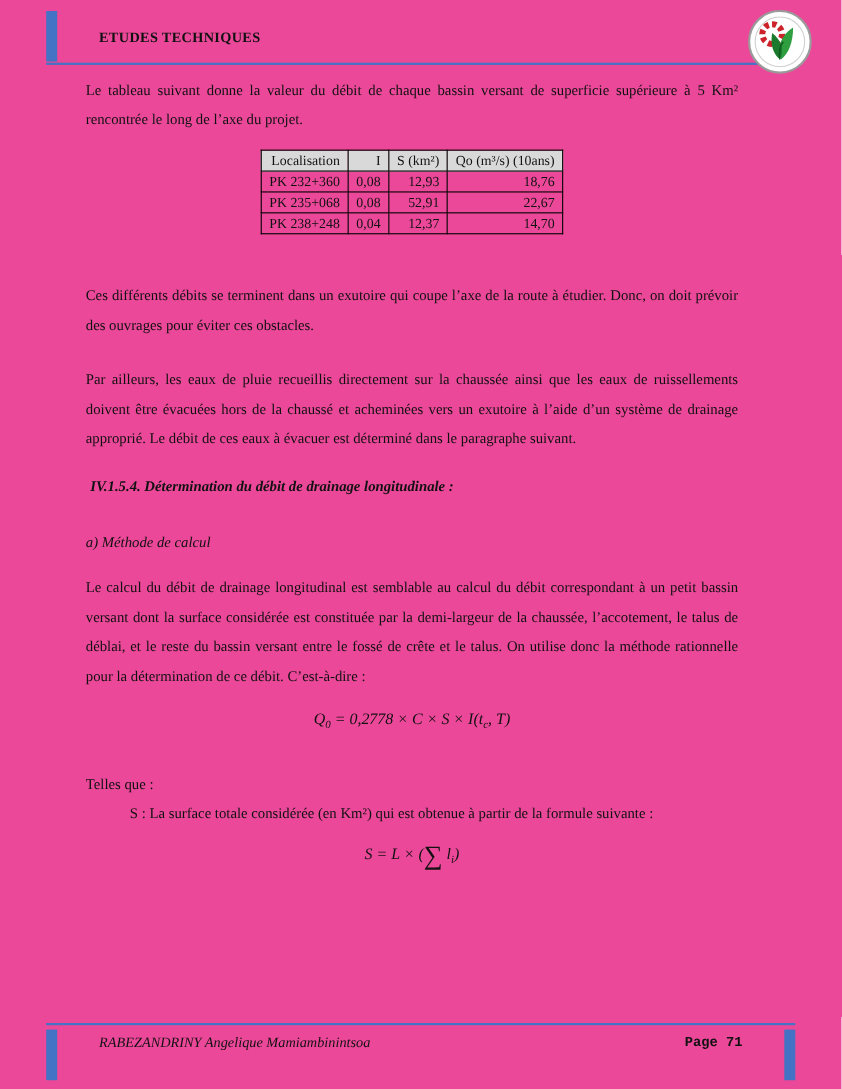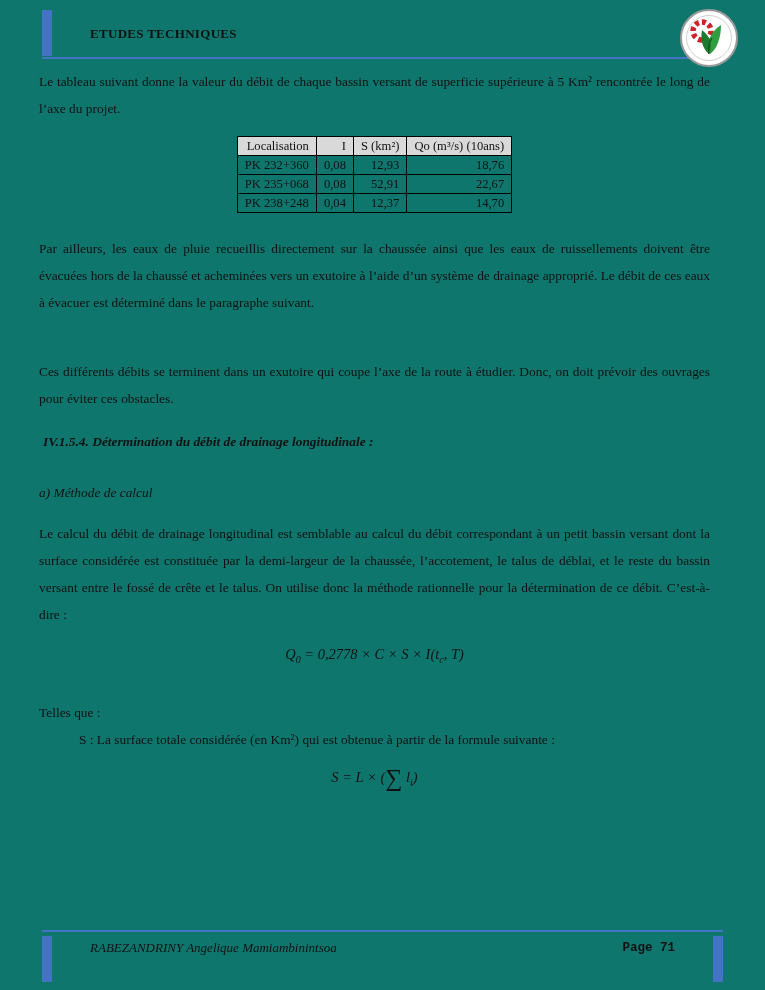--- a/index.html
+++ b/index.html
@@ -1,20 +1,20 @@
 <!DOCTYPE html>
 <html><head>
 <meta charset="utf-8">
 <style>
   html, body { margin: 0; padding: 0; background: #ffffff; }
   .page {
     position: relative;
     width: 765px;
     height: 990px;
-    background: #0f766e;
+    background: #ec4899;
     font-family: "Liberation Serif", serif;
     color: #111111;
     overflow: hidden;
   }
 
   
   .accent-bar { position: absolute; width: 10px; height: 46px; background: #4472c4; }
   .accent-bar.top-left { left: 42px; top: 10px; }
   .accent-bar.bottom-left { left: 42px; top: 936px; }
   .accent-bar.bottom-right { left: 713px; top: 936px; }
@@ -23,21 +23,21 @@
   .rule.footer-rule { top: 930px; }
 
   
   .header-title {
     position: absolute; left: 90px; top: 26px;
     font-size: 13px; font-weight: bold; letter-spacing: 0.3px; margin: 0;
   }
   .logo { position: absolute; right: 26px; top: 8px; width: 60px; height: 60px; }
 
   
-  .content { position: absolute; top: 58px; left: 0; right: 16px; padding: 0 39px; }
+  .content { position: absolute; top: 58px; left: 0; right: 16px; padding: 0 78px; }
   .content p { margin: 0; font-size: 13.4px; line-height: 27px; }
   .para { text-align: justify; }
   p.intro { margin-top: 10px; }
   .table-caption { margin-top: 26px !important; font-weight: bold; text-align: left; }
   p.exutoire { margin-top: 42px; }
   p.par-ailleurs { margin-top: 22px; }
   .section-heading { margin-top: 16px !important; font-weight: bold; font-style: italic; padding-left: 4px; }
   .subsection-heading { margin-top: 24px !important; font-style: italic; }
   p.method { margin-top: 14px; }
   p.telles { margin-top: 34px; }
@@ -120,23 +120,23 @@
           </tr>
           <tr>
             <td class="col-loc">PK 238+248</td>
             <td>0,04</td>
             <td>12,37</td>
             <td>14,70</td>
           </tr>
         </tbody>
     </table>
 
+    <p class="para exutoire">Ces différents débits se terminent dans un exutoire qui coupe l’axe de la route à étudier. Donc, on doit prévoir des ouvrages pour éviter ces obstacles.</p>
+
     <p class="para par-ailleurs">Par ailleurs, les eaux de pluie recueillis directement sur la chaussée ainsi que les eaux de ruissellements doivent être évacuées hors de la chaussé et acheminées vers un exutoire à l’aide d’un système de drainage approprié. Le débit de ces eaux à évacuer est déterminé dans le paragraphe suivant.</p>
-
-    <p class="para exutoire">Ces différents débits se terminent dans un exutoire qui coupe l’axe de la route à étudier. Donc, on doit prévoir des ouvrages pour éviter ces obstacles.</p>
 
     <p class="section-heading">IV.1.5.4. Détermination du débit de drainage longitudinale :</p>
 
     <p class="subsection-heading">a) Méthode de calcul</p>
 
     <p class="para method">Le calcul du débit de drainage longitudinal est semblable au calcul du débit correspondant à un petit bassin versant dont la surface considérée est constituée par la demi-largeur de la chaussée, l’accotement, le talus de déblai, et le reste du bassin versant entre le fossé de crête et le talus. On utilise donc la méthode rationnelle pour la détermination de ce débit. C’est-à-dire :</p>
 
     <div class="formula q-formula">
       <span>Q</span><sub>0</sub><span> = 0,2778 × C × S × I(t</span><sub>c</sub><span>, T)</span>
     </div>

